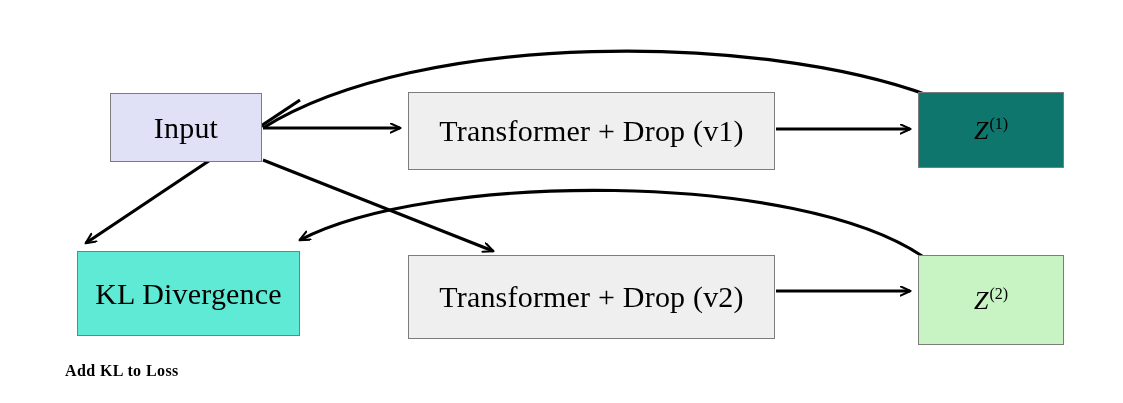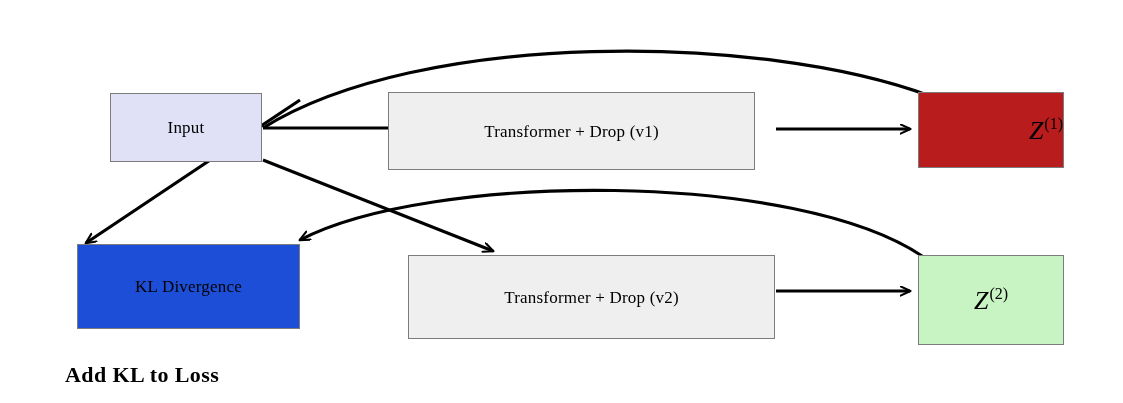--- a/index.html
+++ b/index.html
@@ -4,32 +4,32 @@
 <style>
   html,body{margin:0;padding:0;background:#ffffff;}
   body{width:1123px;height:403px;overflow:hidden;
        font-family:"Liberation Serif","DejaVu Serif",serif;}
   #canvas{position:relative;width:1123px;height:403px;background:#fff;}
   svg.edges{position:absolute;left:0;top:0;width:1123px;height:403px;}
   .node{position:absolute;box-sizing:border-box;display:flex;align-items:center;
         justify-content:center;border:1.2px solid #7c7c7c;
         font-family:"Liberation Serif","DejaVu Serif",serif;
         color:#000;white-space:nowrap;}
-  .node .lbl{font-size:17px;line-height:1;letter-spacing:.2px;}
+  .node .lbl{font-size:30px;line-height:1;letter-spacing:.2px;}
   #node-input{left:110px;top:93px;width:152px;height:69px;background:#e0e0f7;}
-  #node-tf1{left:388px;top:92px;width:367px;height:78px;background:#efefef;}
-  #node-z1{left:918px;top:92px;width:146px;height:76px;background:#b91c1c;justify-content:flex-end;}
-  #node-kl{left:77px;top:244px;width:223px;height:85px;background:#1d4ed8;}
+  #node-tf1{left:408px;top:92px;width:367px;height:78px;background:#efefef;}
+  #node-z1{left:918px;top:92px;width:146px;height:76px;background:#0f766e;}
+  #node-kl{left:77px;top:251px;width:223px;height:85px;background:#5eead4;}
   #node-tf2{left:408px;top:255px;width:367px;height:84px;background:#efefef;}
   #node-z2{left:918px;top:255px;width:146px;height:90px;background:#c8f4c3;}
   .mathz{font-style:italic;font-size:26px;position:relative;}
   .mathz sup{font-style:normal;font-size:16px;vertical-align:super;
              margin-left:1px;}
   #caption{position:absolute;left:65px;top:362px;font-weight:bold;
-           font-size:22px;color:#000;letter-spacing:.4px;
+           font-size:16px;color:#000;letter-spacing:.4px;
            font-family:"Liberation Serif","DejaVu Serif",serif;}
 </style>
 </head>
 <body>
 
 <div id="canvas">
 
   <svg class="edges" viewBox="0 0 1123 403" xmlns="http://www.w3.org/2000/svg">
     <defs>
       <marker id="ah" markerWidth="13" markerHeight="13" refX="10.5" refY="5.2" orient="auto" markerUnits="userSpaceOnUse">

